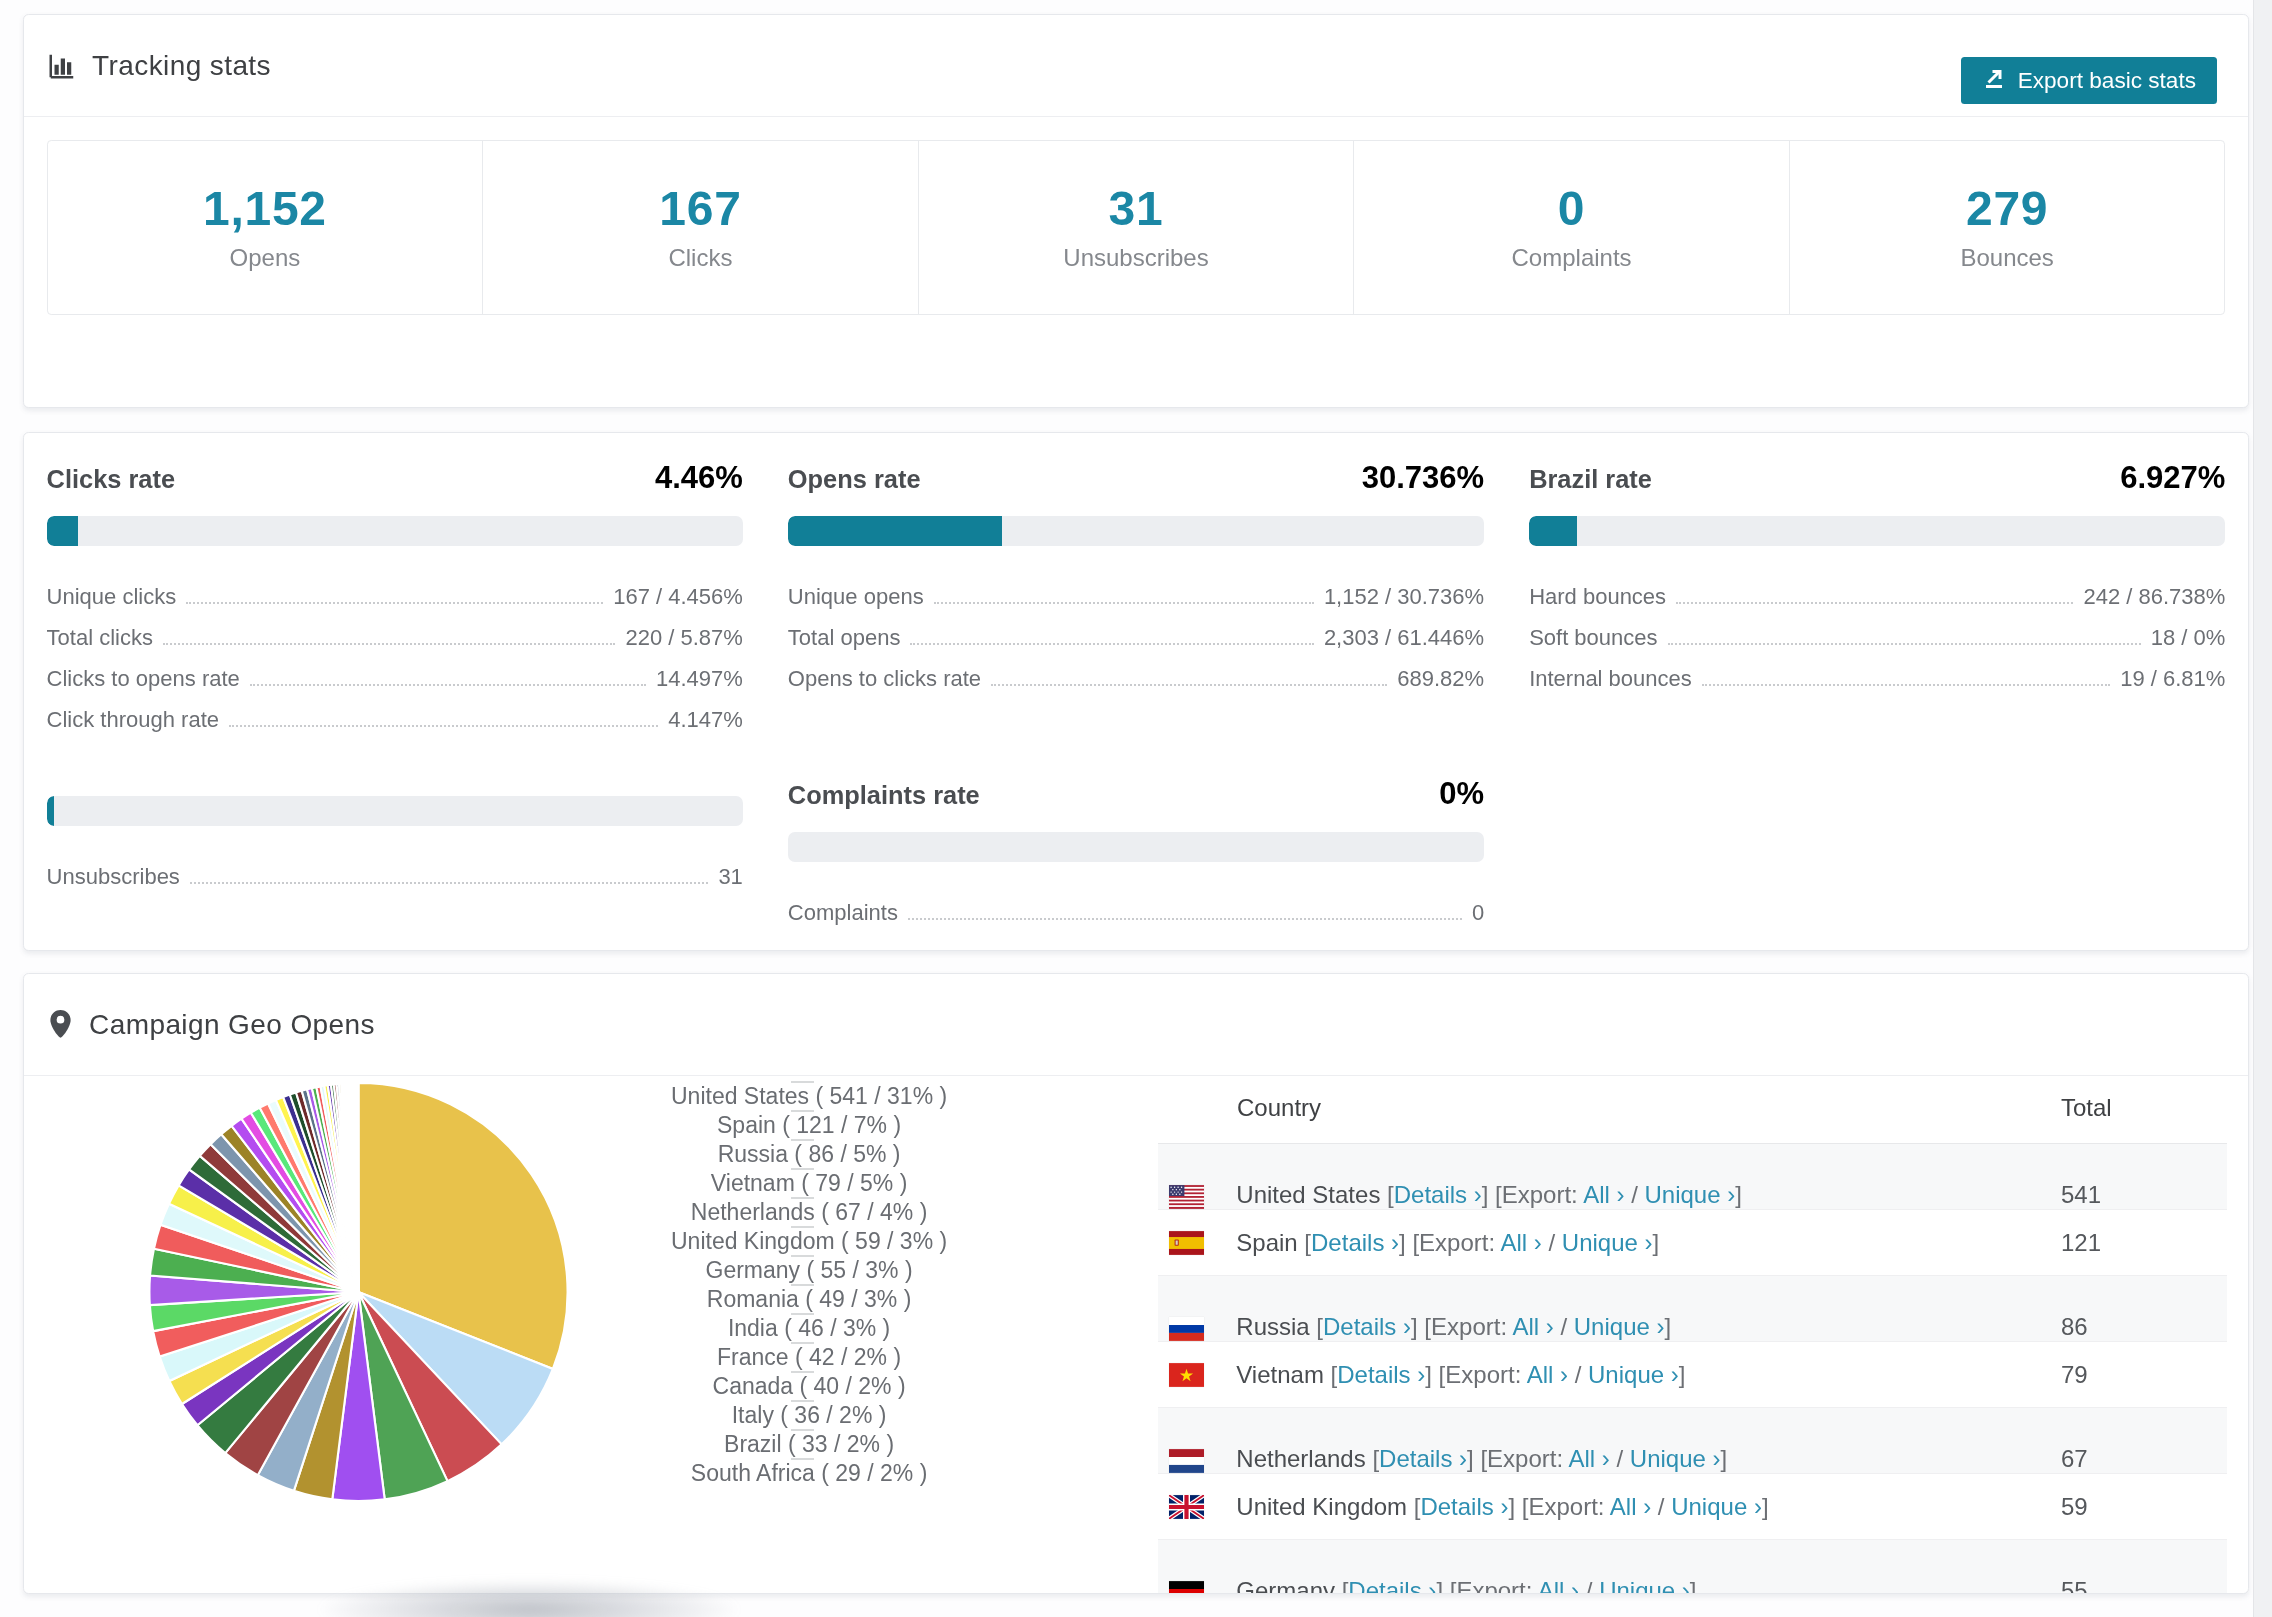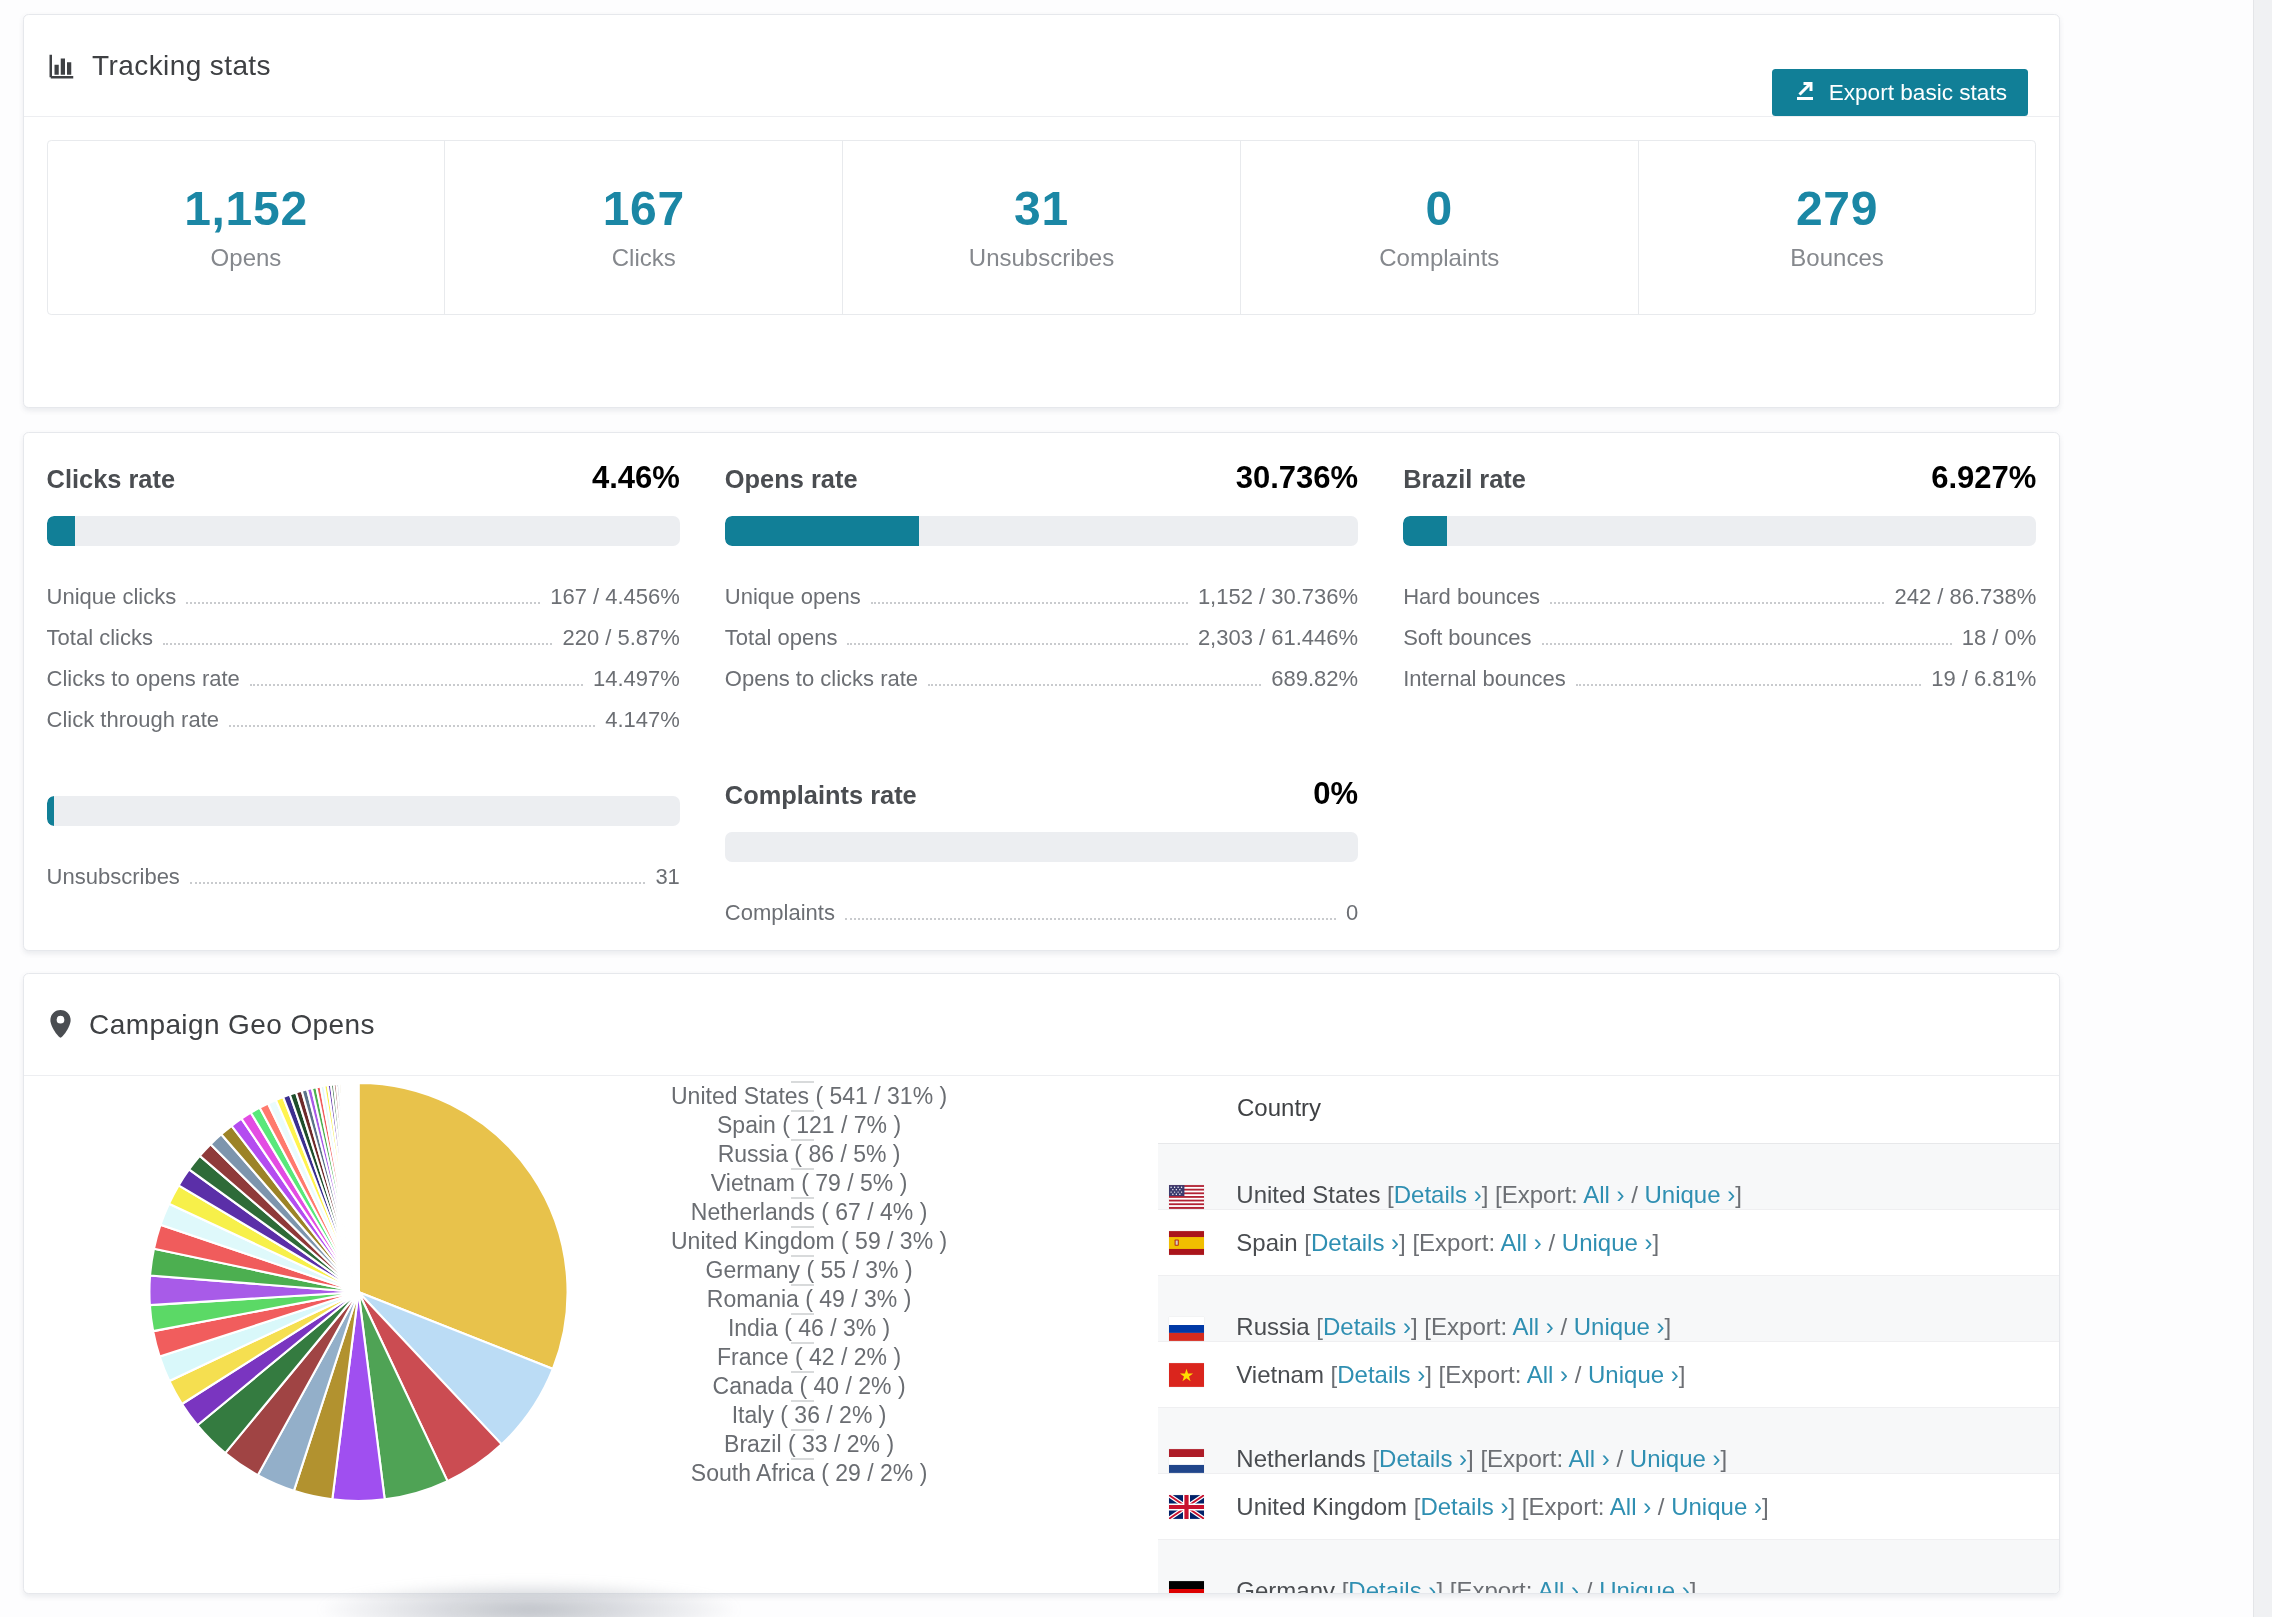--- a/index.html
+++ b/index.html
@@ -3,36 +3,36 @@
 <meta charset="utf-8">
 <style>
   * { margin:0; padding:0; box-sizing:border-box; }
   html,body { width:2273px; height:1618px; overflow:hidden; background:#fdfdfe;
               font-family:"Liberation Sans","DejaVu Sans",sans-serif; }
   .page { position:relative; width:2273px; height:1618px; }
 
   .scroll-strip { position:absolute; right:0; top:0; width:20px; height:1618px;
                   background:#f0f1f3; border-left:0.7px solid #e4e5e8; }
 
-  .card { position:absolute; left:23px; width:2037px; background:#fff;
+  .card { position:absolute; left:23px; width:2226px; background:#fff;
           border:0.7px solid #e6e8ec; border-radius:5.6px;
           box-shadow:0 2.1px 5px rgba(80,90,110,0.10); }
   #card-tracking { top:14px;  height:394px; }
   #card-rates    { top:432px; height:519px; }
   #card-geo      { top:973px; height:621px; overflow:hidden; }
 
   .card-head { position:relative; height:102px; display:flex; align-items:center;
                padding:0 22.6px; border-bottom:0.7px solid #edeef1; }
   .card-title { font-size:28px; color:#3e4043; letter-spacing:0.4px; display:flex; align-items:center; gap:15.5px; }
   .card-title svg { display:block; }
 
   .btn-export { position:absolute; right:31px; top:42px; height:47px; padding:0 21px;
                 display:flex; align-items:center; gap:11.3px;
                 background:#117f97; color:#fff; font-size:22.6px; border:none; border-radius:3.5px;
-                cursor:pointer; font-family:inherit;margin-top:12px; }
+                cursor:pointer; font-family:inherit; }
 
   
   .stats-row { margin:23px 22.6px 0 22.6px; display:flex; border:0.7px solid #e8eaed; border-radius:4.2px; }
   .stat-cell { flex:1; text-align:center; padding:44px 0 42px 0; border-right:0.7px solid #e8eaed; }
   .stat-cell:last-child { border-right:none; }
   .stat-value { font-size:48px; font-weight:bold; color:#1b87a5; line-height:1; letter-spacing:0.7px; }
   .stat-label { font-size:24px; color:#85888d; margin-top:11.3px; }
 
   
   .rates-grid { padding:27px 22.6px; display:grid; grid-template-columns:1fr 1fr 1fr;

